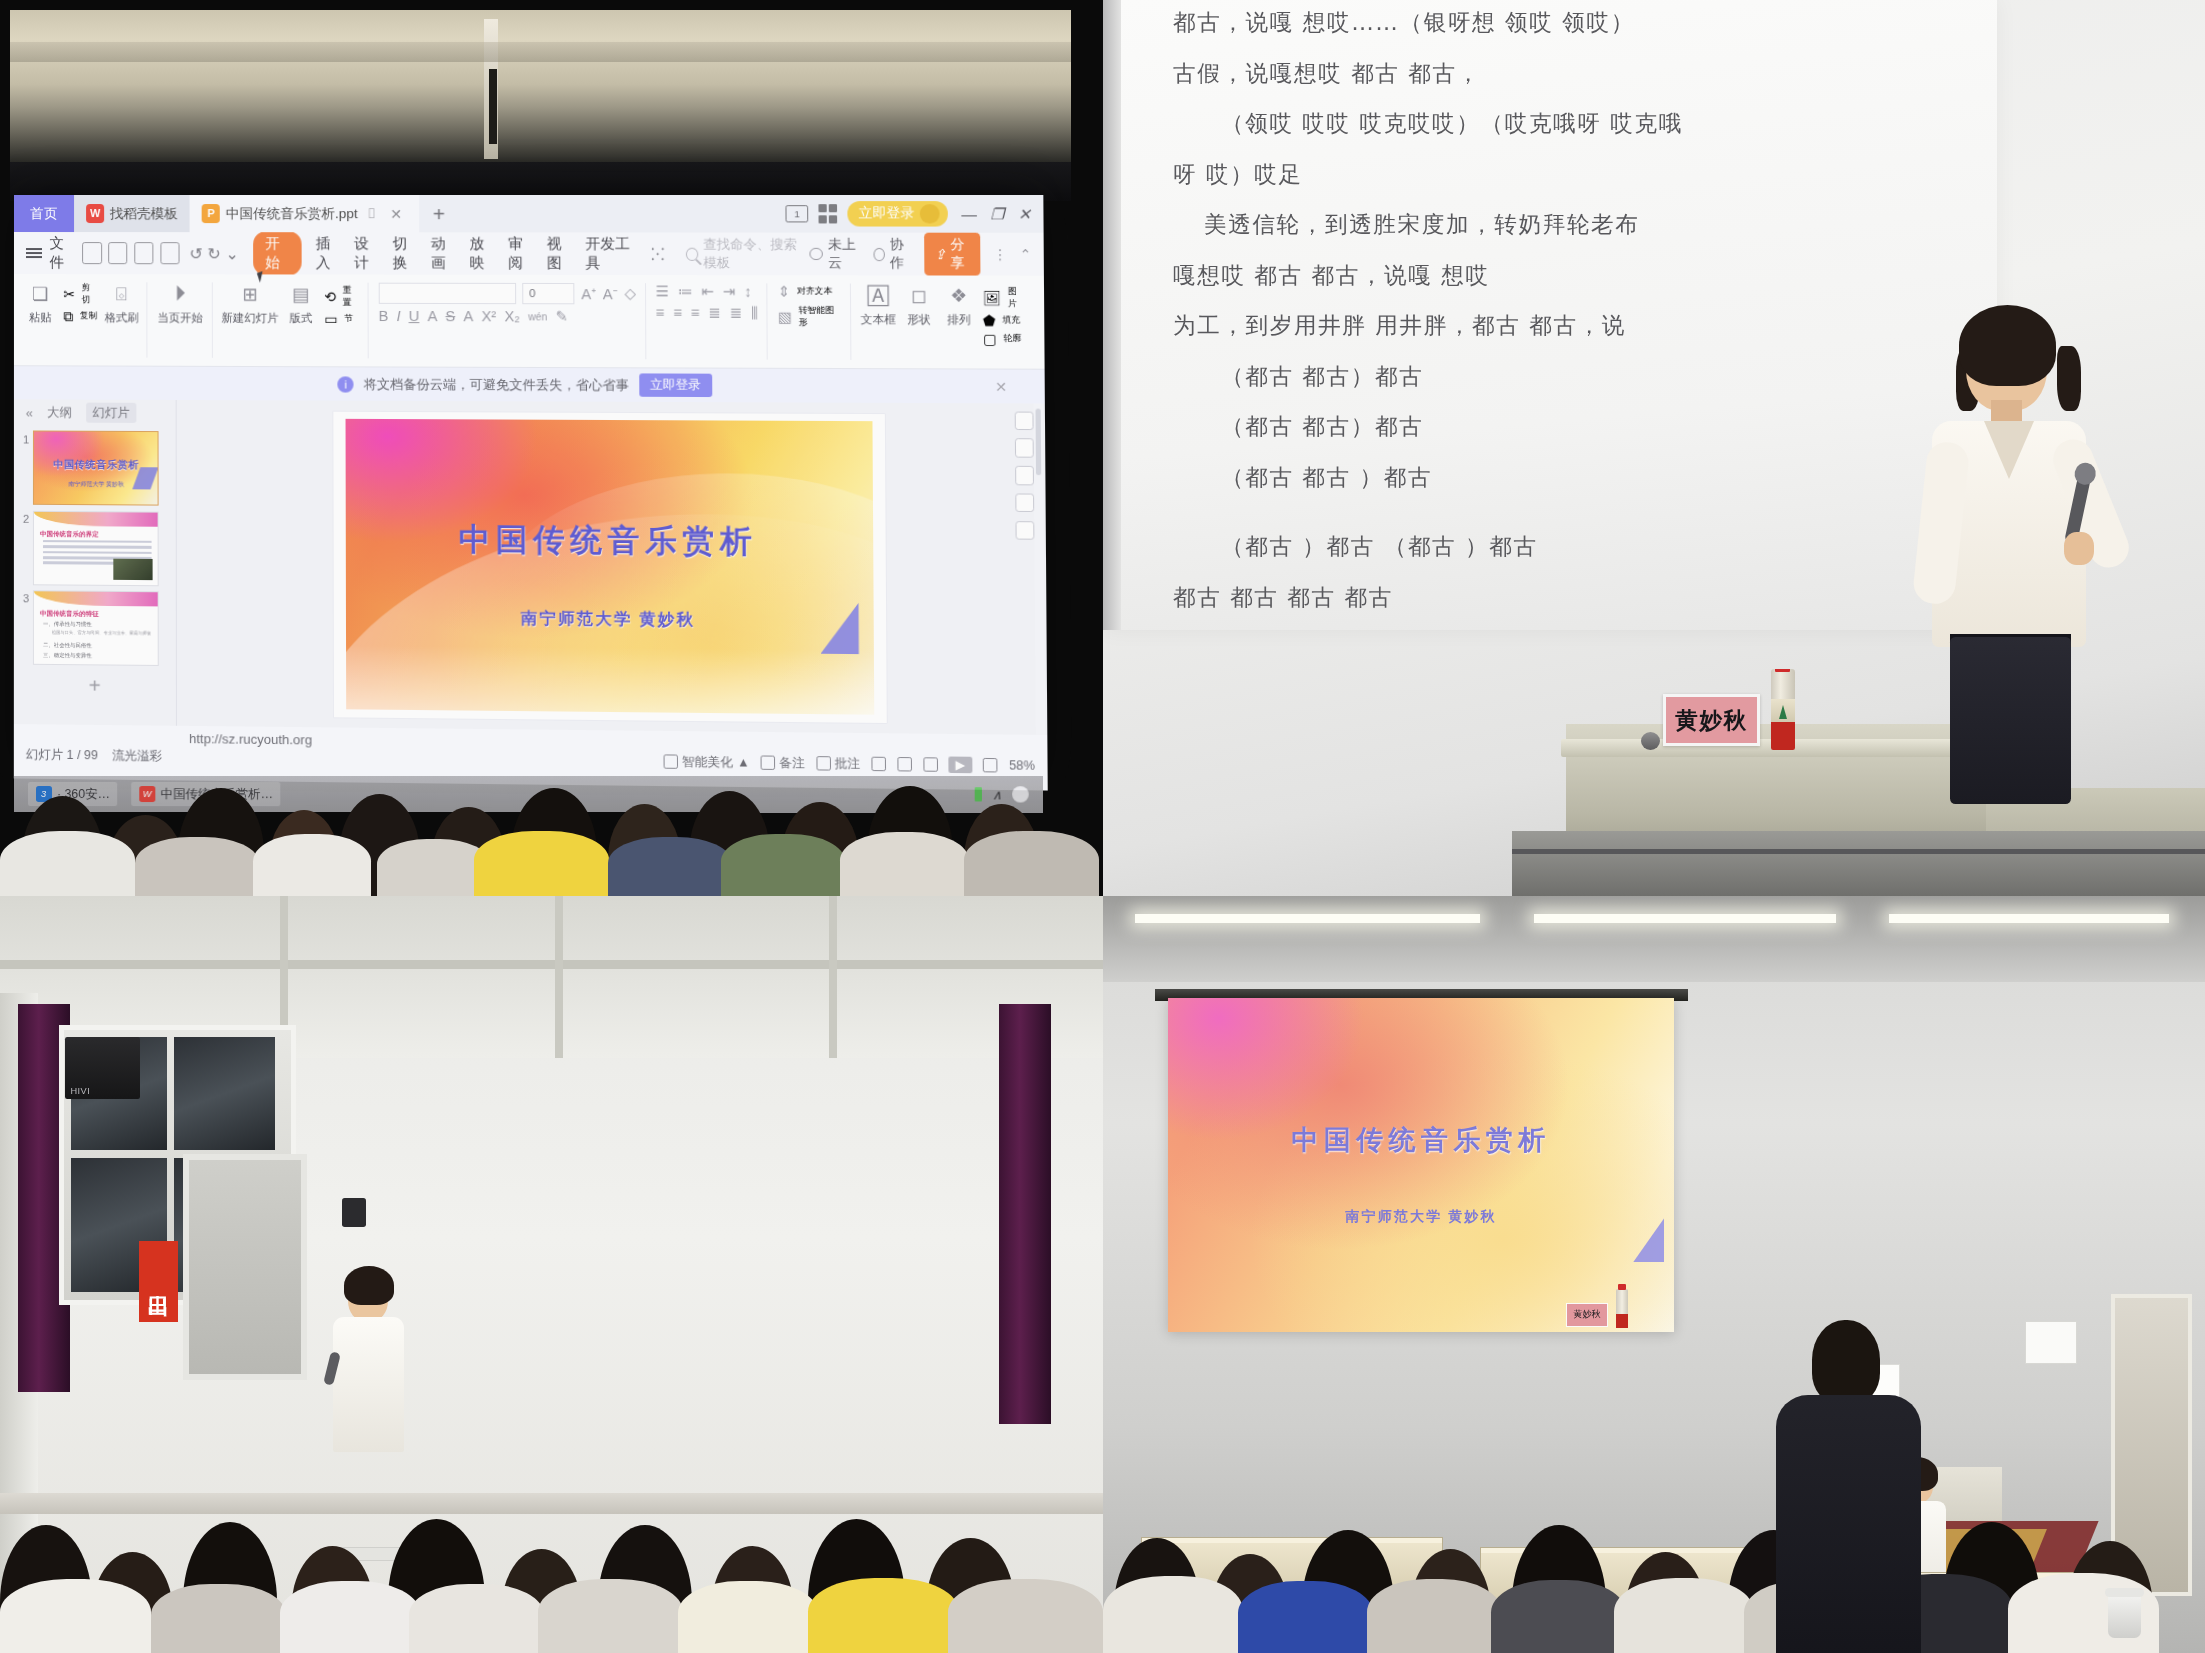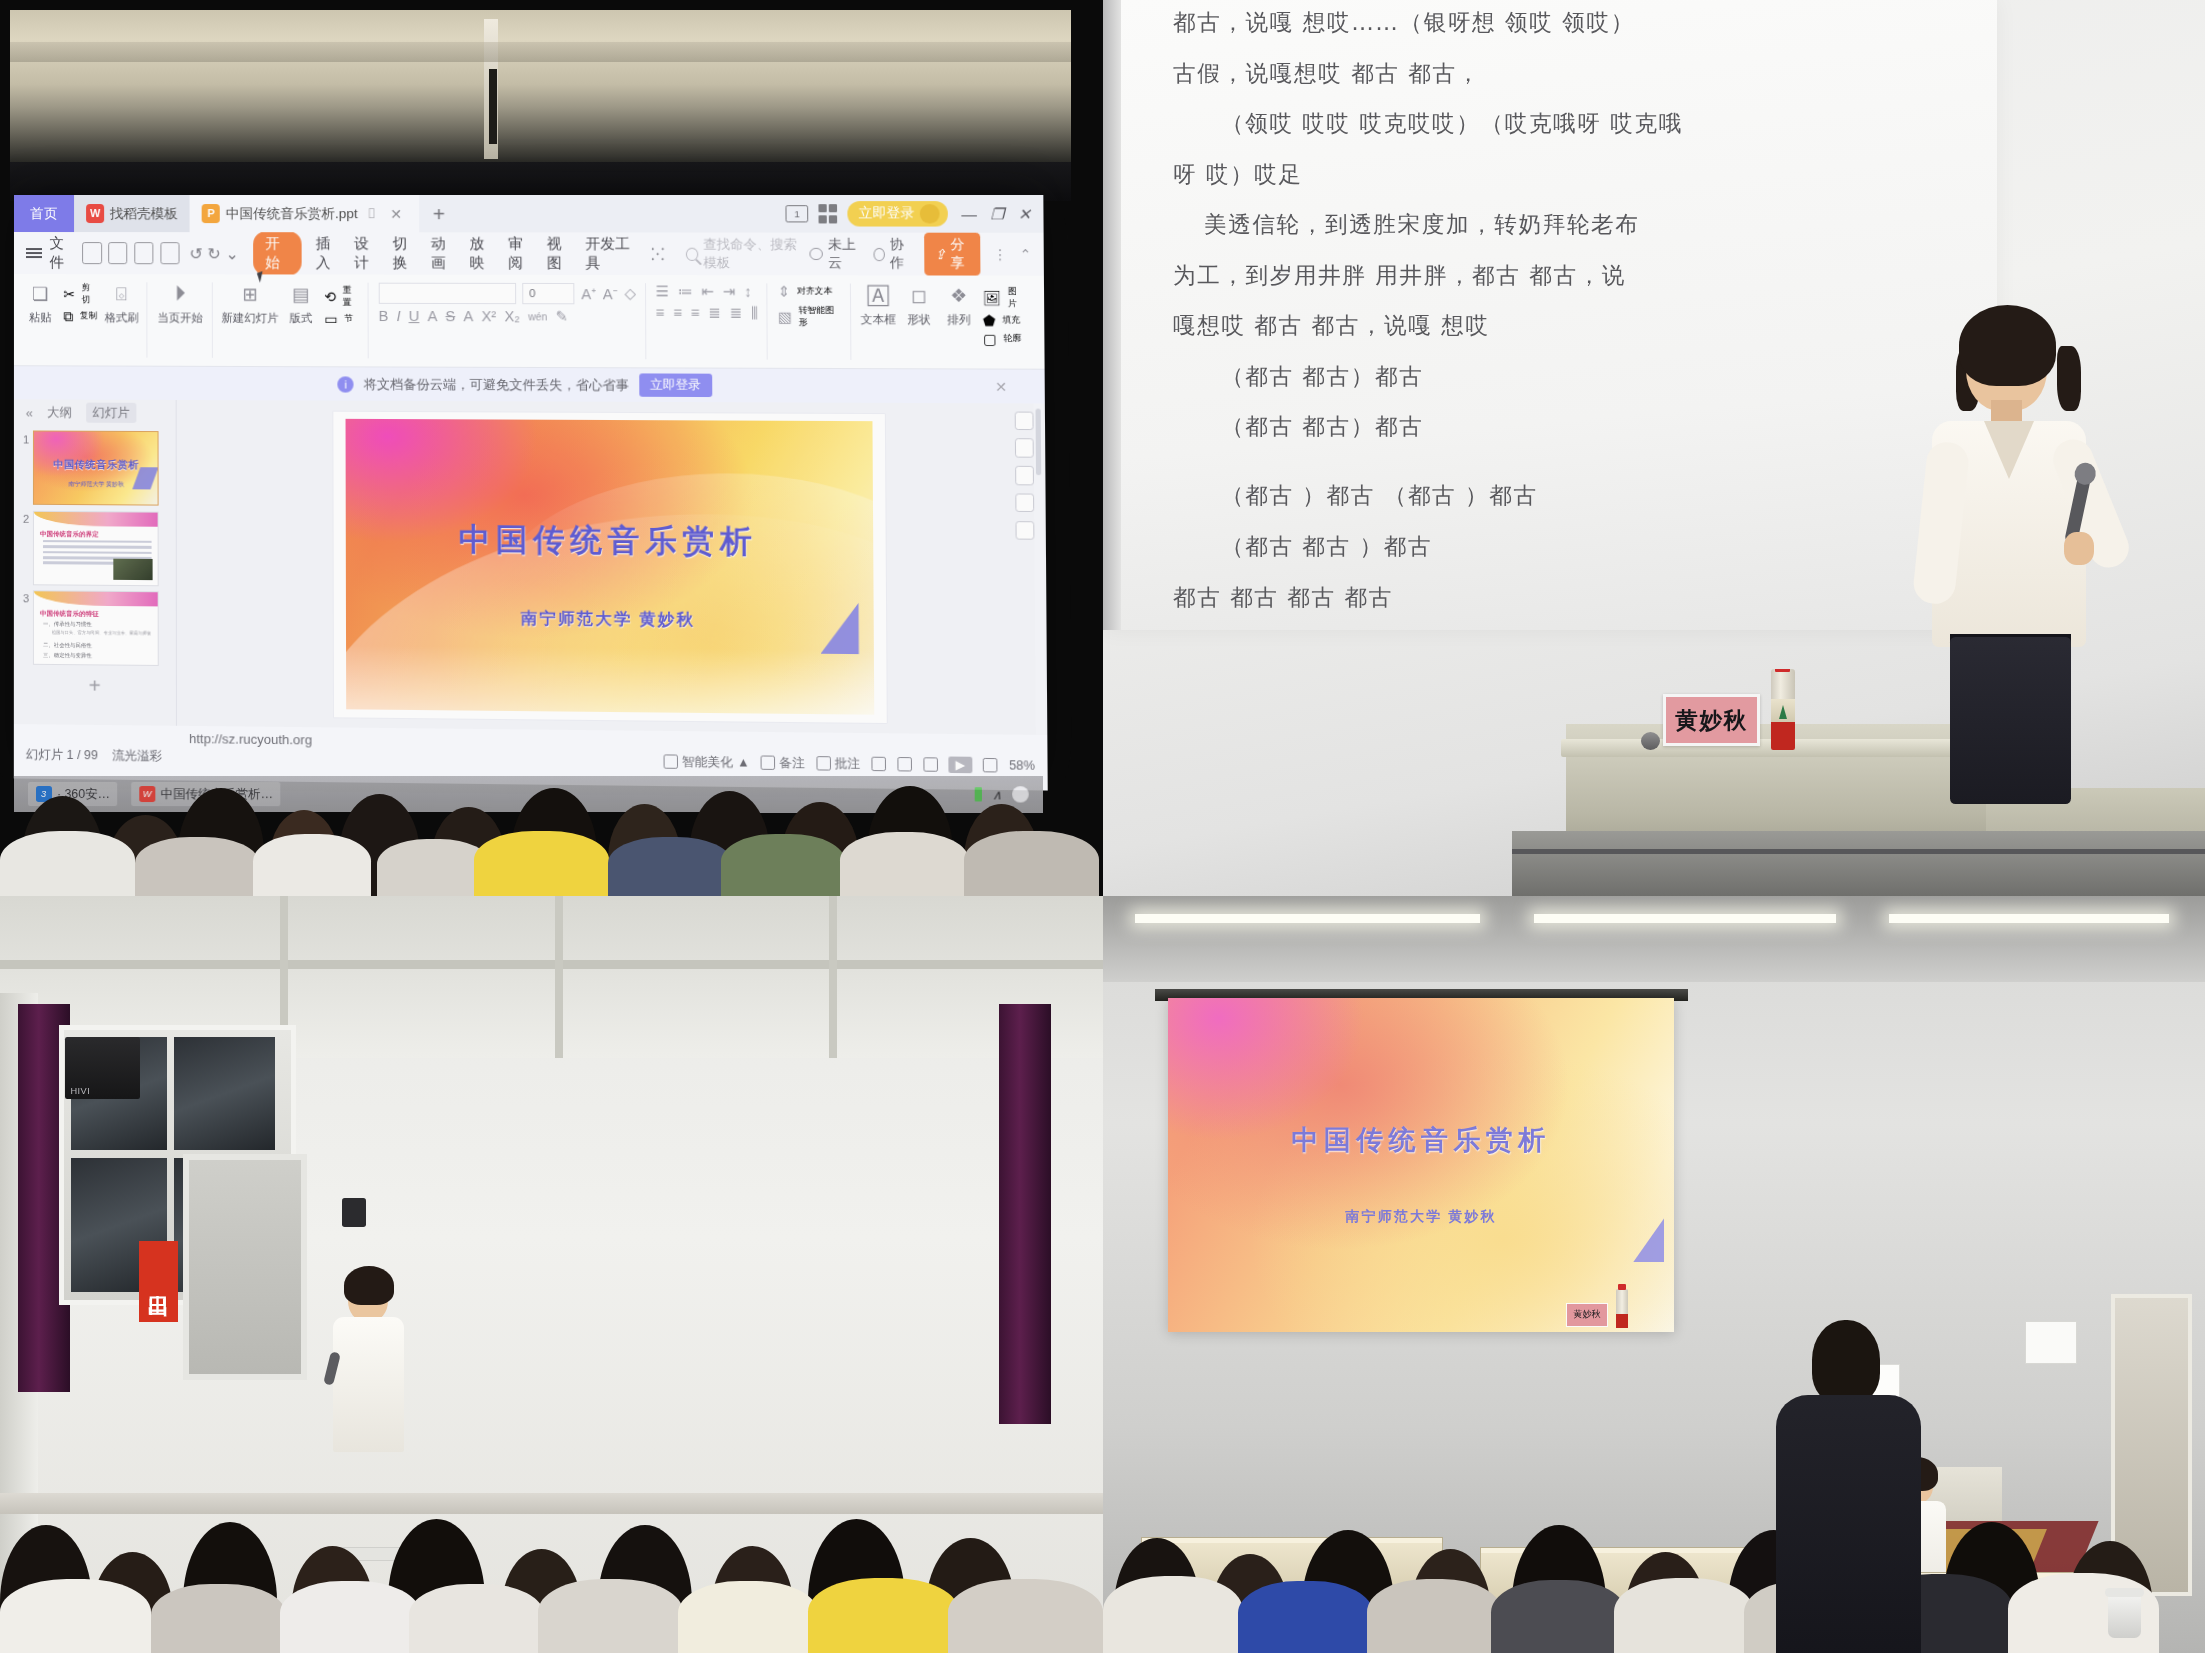--- a/index.html
+++ b/index.html
@@ -628,26 +628,26 @@
     <div class="wall"></div>
     <div class="proj-sheet"></div>
     <div class="proj-left-edge"></div>
 
     <div class="ptext pshadow">
       <p>都古，说嘎 想哎……（银呀想 领哎 领哎）</p>
       <p>古假，说嘎想哎 都古 都古，</p>
       <p class="cen">（领哎 哎哎 哎克哎哎）（哎克哦呀 哎克哦</p>
       <p>呀 哎）哎足</p>
       <p class="ind">美透信轮，到透胜宋度加，转奶拜轮老布</p>
+      <p>嘎想哎 都古 都古，说嘎 想哎</p>
       <p>为工，到岁用井胖 用井胖，都古 都古，说</p>
-      <p>嘎想哎 都古 都古，说嘎 想哎</p>
       <p class="cen">（都古 都古）都古</p>
       <p class="cen">（都古 都古）都古</p>
+      <p class="cen">（都古 都古 ）都古</p>
       <p class="cen" style="margin-top:25px">（都古 ）都古 （都古 ）都古</p>
-      <p class="cen">（都古 都古 ）都古</p>
       <p>都古 都古 都古 都古</p>
     </div>
 
     <div class="desk-lower"></div>
     <div class="stage-desk"></div>
     <div class="desk-top"></div>
     <div class="mic-stand"></div>
     <div class="placard">黄妙秋</div>
     <div class="bottle">
       <i class="cap"></i>

